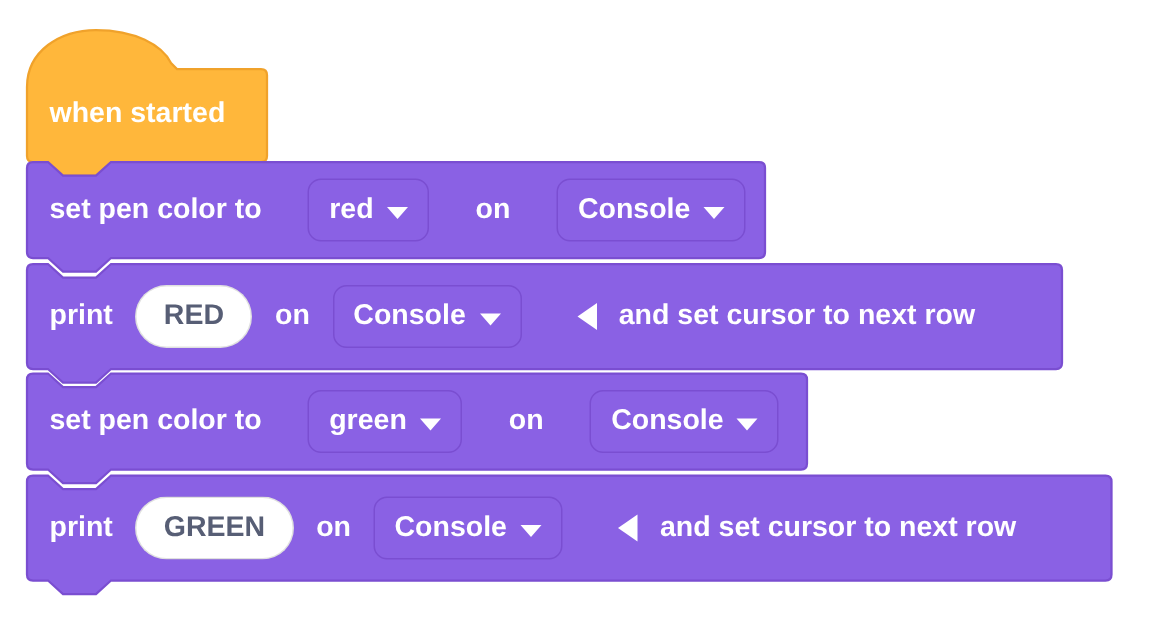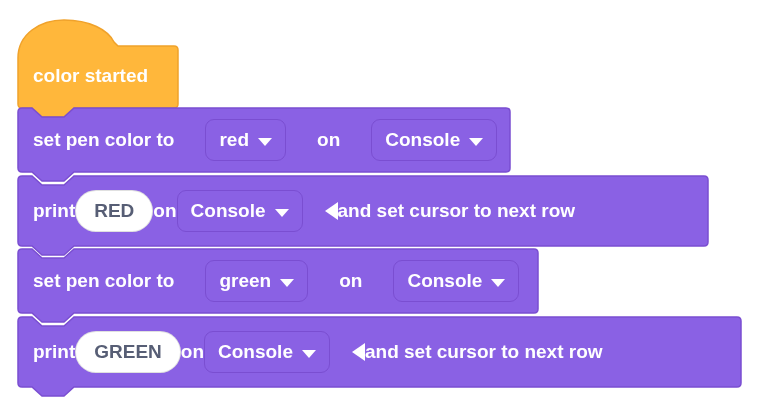--- a/index.html
+++ b/index.html
@@ -51,38 +51,38 @@
     border-radius:21px;
     color:var(--input-text);
     cursor:text;
   }
   .collapse-arrow{
     width:0;height:0;
     border-top:9px solid transparent;
     border-bottom:9px solid transparent;
     border-right:13px solid #fff;
   }
-  .gap-15{border-radius:21px;} .gap-17{gap:31px;}
+  .gap-15{gap:15px;border-radius:21px;} .gap-17{gap:31px;}
   .ml-22{margin-left:22px;}
 </style>
 </head>
 <body>
 
 <div class="workspace">
 
   <svg class="blocks-svg" width="770" height="412" viewBox="0 0 770 412">
     <path class="hat-shape" d="M 18,58 C 18,34 40,20 64,20 C 90,20 108,30 114,42 L 118,46 H 174 Q 178,46 178,50 V 104 Q 178,108 174,108 H 74 L 64,117 H 42 L 32,108 H 22 Q 18,108 18,104 Z"></path>
     <path class="purple-shape" d="M 18,112 Q 18,108 22,108 H 32 L 42,117 H 64 L 74,108 H 506 Q 510,108 510,112 V 168 Q 510,172 506,172 H 74 L 64,181 H 42 L 32,172 H 22 Q 18,172 18,168 Z"></path>
     <path class="purple-shape" d="M 18,180 Q 18,176 22,176 H 32 L 42,185 H 64 L 74,176 H 704 Q 708,176 708,180 V 242 Q 708,246 704,246 H 74 L 64,255 H 42 L 32,246 H 22 Q 18,246 18,242 Z"></path>
     <path class="purple-shape" d="M 18,253 Q 18,249 22,249 H 32 L 42,258 H 64 L 74,249 H 534 Q 538,249 538,253 V 309 Q 538,313 534,313 H 74 L 64,322 H 42 L 32,313 H 22 Q 18,313 18,309 Z"></path>
     <path class="purple-shape" d="M 18,321 Q 18,317 22,317 H 32 L 42,326 H 64 L 74,317 H 737 Q 741,317 741,321 V 383 Q 741,387 737,387 H 74 L 64,396 H 42 L 32,387 H 22 Q 18,387 18,383 Z"></path>
   </svg>
 
   <div class="block-row" style="left:18px;top:44px;width:160px;height:64px;padding-left:15px;">
-    <span class="block-label">color started</span>
+    <span class="block-label">when started</span>
   </div>
 
   <div class="block-row gap-17" style="left:18px;top:108px;width:492px;height:64px;padding-left:15px;">
     <span class="block-label">set pen color to</span>
     <div class="dropdown">
       <span>red</span>
       <span class="caret-down"></span>
     </div>
     <span class="block-label">on</span>
     <div class="dropdown">

